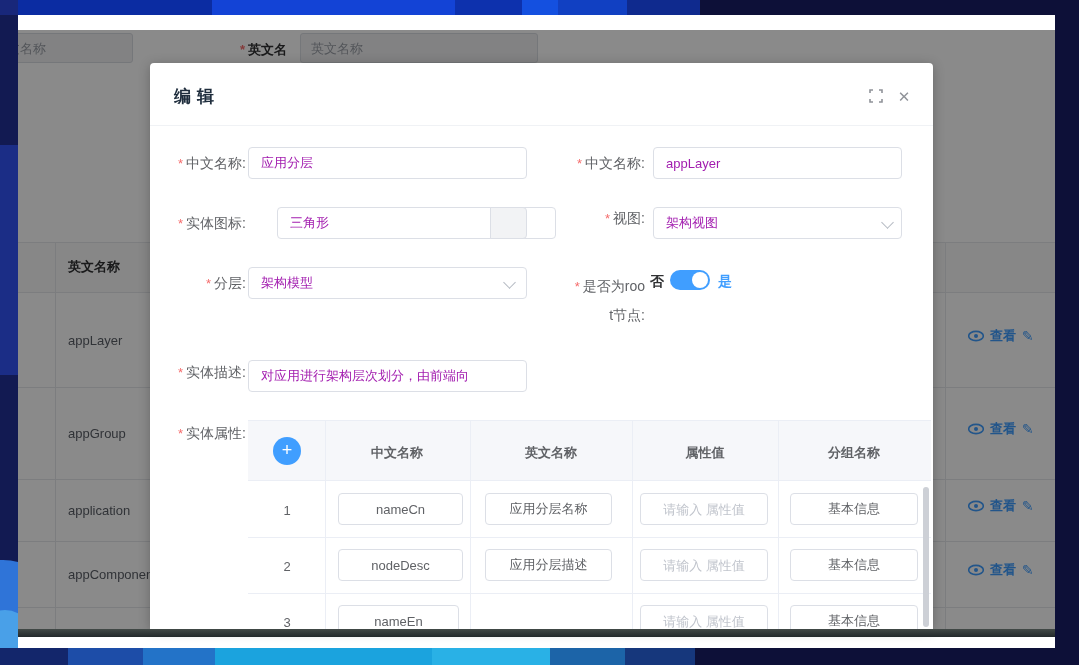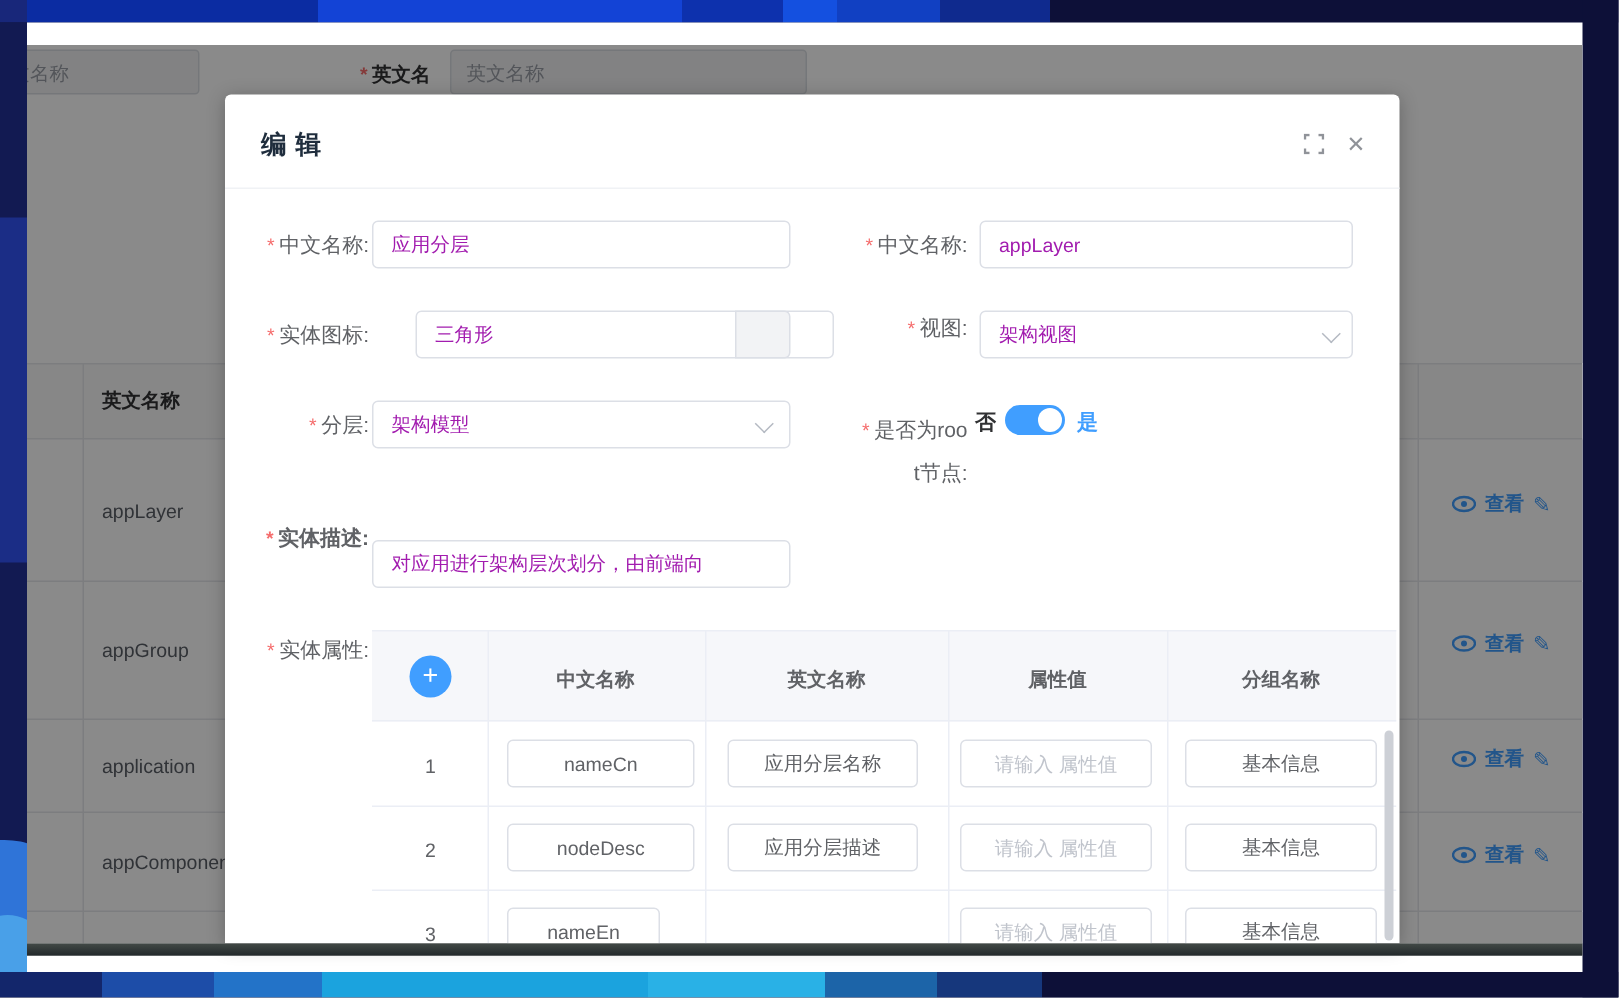--- a/index.html
+++ b/index.html
@@ -218,21 +218,21 @@
     <div class="root-label">
       <span class="req">*</span><span>是否为roo</span><br>
       <span>t节点:</span>
     </div>
     <div class="sw-off">否</div>
     <div class="switch">
         <div class="knob"></div>
       </div>
     <div class="sw-on">是</div>
 
-    <div class="mlabel" style="left:0; top:287px;font-weight:bold;">
+    <div class="mlabel" style="left:0; top:301px;">
       <span class="req">*</span><span>实体描述:</span>
     </div>
     <input class="minput" style="left: 98px; top: 297px;" value="对应用进行架构层次划分，由前端向">
 
     <div class="mlabel" style="left:0; top:362px;">
       <span class="req">*</span><span>实体属性:</span>
     </div>
 
     <div class="attr-table">
       <div class="at-header"></div>
@@ -255,21 +255,21 @@
       <input class="at-input" style="left: 392px; top: 73px; width: 128px;" placeholder="请输入 属性值">
       <input class="at-input" style="left: 542px; top: 73px; width: 128px;" value="基本信息">
 
       <div class="at-no" style="left:19px; top:139px;">2</div>
       <input class="at-input" style="left: 90px; top: 129px; width: 125px;" value="nodeDesc">
       <input class="at-input" style="left: 237px; top: 129px; width: 127px;" value="应用分层描述">
       <input class="at-input" style="left: 392px; top: 129px; width: 128px;" placeholder="请输入 属性值">
       <input class="at-input" style="left: 542px; top: 129px; width: 128px;" value="基本信息">
 
       <div class="at-no" style="left:19px; top:195px;">3</div>
-      <input class="at-input" style="left: 90px; top: 185px; width: 102px;" value="nameEn">
+      <input class="at-input" style="left: 90px; top: 185px; width: 121px;" value="nameEn">
       <input class="at-input" style="left: 392px; top: 185px; width: 128px;" placeholder="请输入 属性值">
       <input class="at-input" style="left: 542px; top: 185px; width: 128px;" value="基本信息">
 
       <div class="scroll-thumb"></div>
     </div>
   </div>
 
   <div class="dark-bar"></div>
 </div>
 

